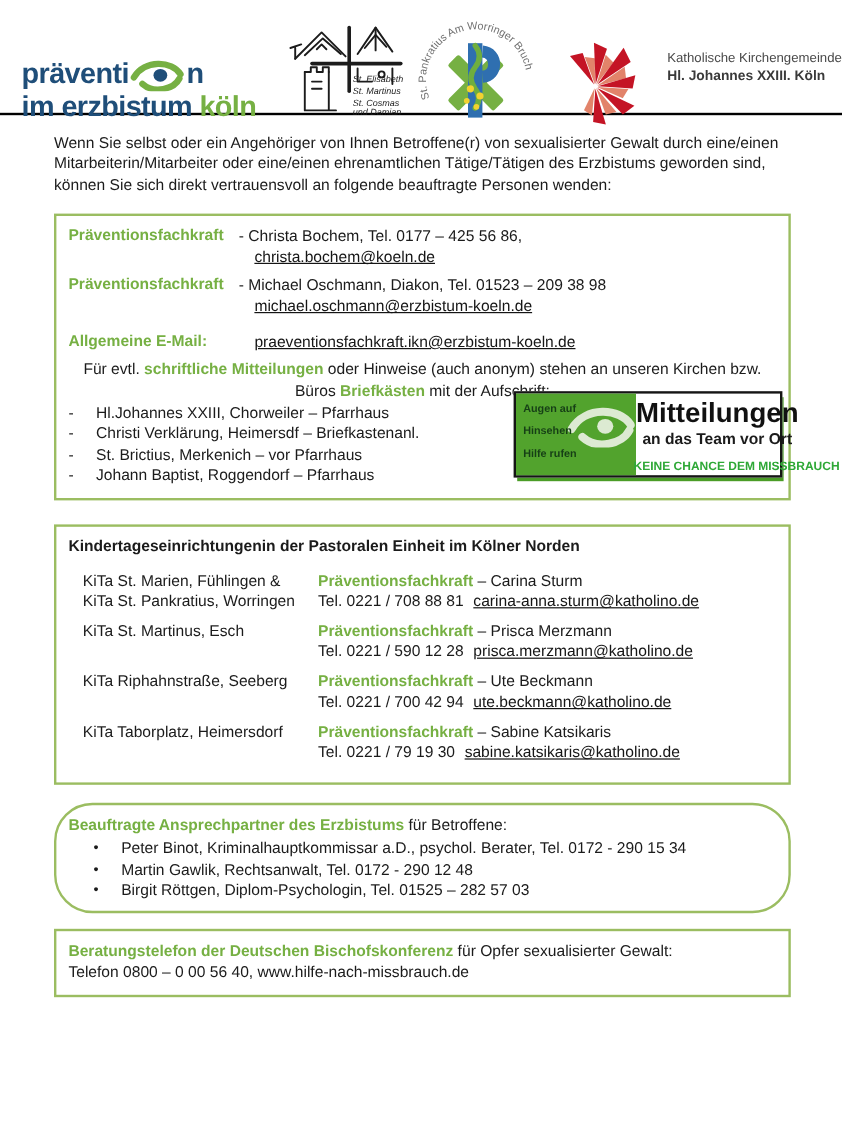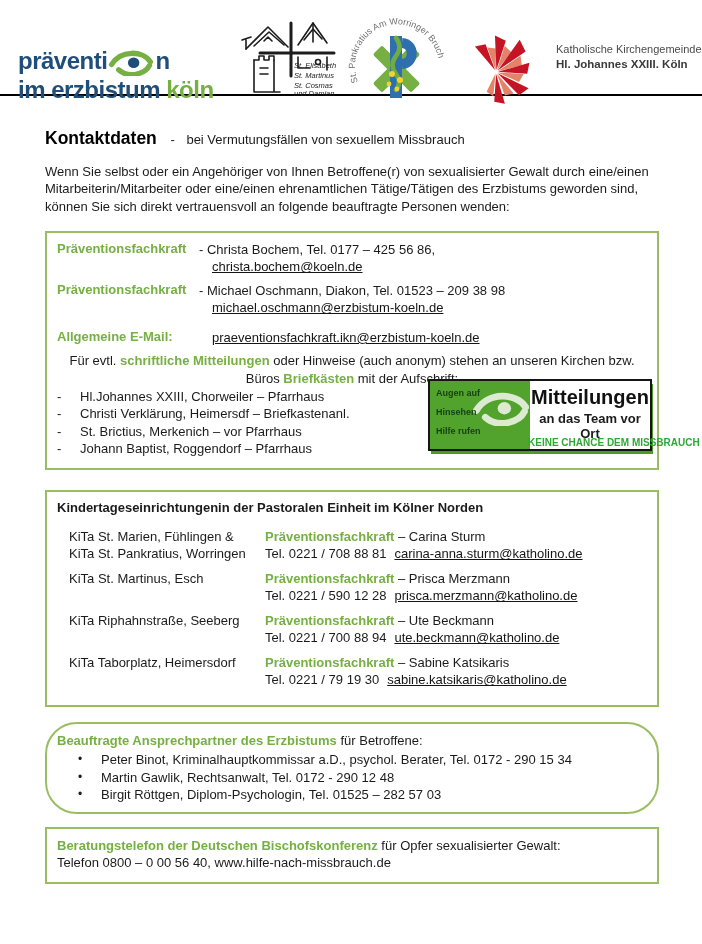--- a/index.html
+++ b/index.html
@@ -44,21 +44,21 @@
   .mb-dash { flex:0 0 23px; }
   
   .sign { position:absolute; right:5px; top:146px; width:224px; height:72px;
           border:2px solid #151515; background:#fff; display:flex;
           box-shadow:2px 4px 0 -1px #4a9c26; }
   .sign-left { flex:0 0 100px; background:#52a32d; position:relative;
                color:#163f16; font-weight:bold; font-size:9px; padding:7px 0 0 6px; }
   .sign-left .sl-line { margin-bottom:9px; position:relative; z-index:2; }
   .sign-left .eye2 { position:absolute; right:1px; top:5px; z-index:1; }
   .sign-right { flex:1; text-align:center; position:relative; padding-top:3px; }
-  .sign-title { font-size:20px; font-weight:bold; color:#111; line-height:26px; }
+  .sign-title { font-size:23px; font-weight:bold; color:#111; line-height:26px; }
   .sign-sub { font-size:13px; font-weight:bold; margin-top:1px; }
   .sign-footer { position:absolute; bottom:1px; right:3px; left:-2px; font-size:10px;
                  font-weight:bold; color:#2ea836; text-align:center; white-space:nowrap; }
   
   .kita-heading { font-weight:bold; }
   .kita-grid { display:grid; grid-template-columns:196px 1fr; row-gap:7px; margin:13px 0 0 12px; }
   .kita-facility, .kita-contact { line-height:17.5px; }
   .kita-email { margin-left:8px; }
   
   .b3-head { line-height:17.5px; }
@@ -155,25 +155,20 @@
     </svg>
     <div class="joh-text">
       <span>Katholische Kirchengemeinde</span><br>
       <span class="b">Hl. Johannes XXIII. Köln</span>
     </div>
   </div>
 </div>
 
 <div class="content">
 
-  <div class="title-row">
-    <span class="title-main">Kontaktdaten</span>
-    <span class="title-sep">-</span>
-    <span class="title-sub">bei Vermutungsfällen von sexuellem Missbrauch</span>
-  </div>
 
   <div class="intro">Wenn Sie selbst oder ein Angehöriger von Ihnen Betroffene(r) von sexualisierter Gewalt durch eine/einen Mitarbeiterin/Mitarbeiter oder eine/einen ehrenamtlichen Tätige/Tätigen des Erzbistums geworden sind, können Sie sich direkt vertrauensvoll an folgende beauftragte Personen wenden:</div>
 
   <div class="gbox box1">
     <div class="crow">
       <div class="crow-label">Präventionsfachkraft</div>
       <div class="crow-body">
         <div class="crow-line">- Christa Bochem, Tel. 0177 – 425 56 86,</div>
         <div class="crow-email"><a class="email" href="#">christa.bochem@koeln.de</a></div>
       </div>
@@ -253,21 +248,21 @@
       <div class="kita-contact">
         <div><span class="green-b">Präventionsfachkraft</span><span> – Prisca Merzmann</span></div>
         <div><span>Tel. 0221 / 590 12 28</span><a class="email kita-email" href="#">prisca.merzmann@katholino.de</a></div>
       </div>
 
       <div class="kita-facility">
         <div>KiTa Riphahnstraße, Seeberg</div>
       </div>
       <div class="kita-contact">
         <div><span class="green-b">Präventionsfachkraft</span><span> – Ute Beckmann</span></div>
-        <div><span>Tel. 0221 / 700 88 94</span><a class="email kita-email" href="#">ute.beckmann@katholino.de</a></div>
+        <div><span>Tel. 0221 / 700 42 94</span><a class="email kita-email" href="#">ute.beckmann@katholino.de</a></div>
       </div>
 
       <div class="kita-facility">
         <div>KiTa Taborplatz, Heimersdorf</div>
       </div>
       <div class="kita-contact">
         <div><span class="green-b">Präventionsfachkraft</span><span> – Sabine Katsikaris</span></div>
         <div><span>Tel. 0221 / 79 19 30</span><a class="email kita-email" href="#">sabine.katsikaris@katholino.de</a></div>
       </div>
 

